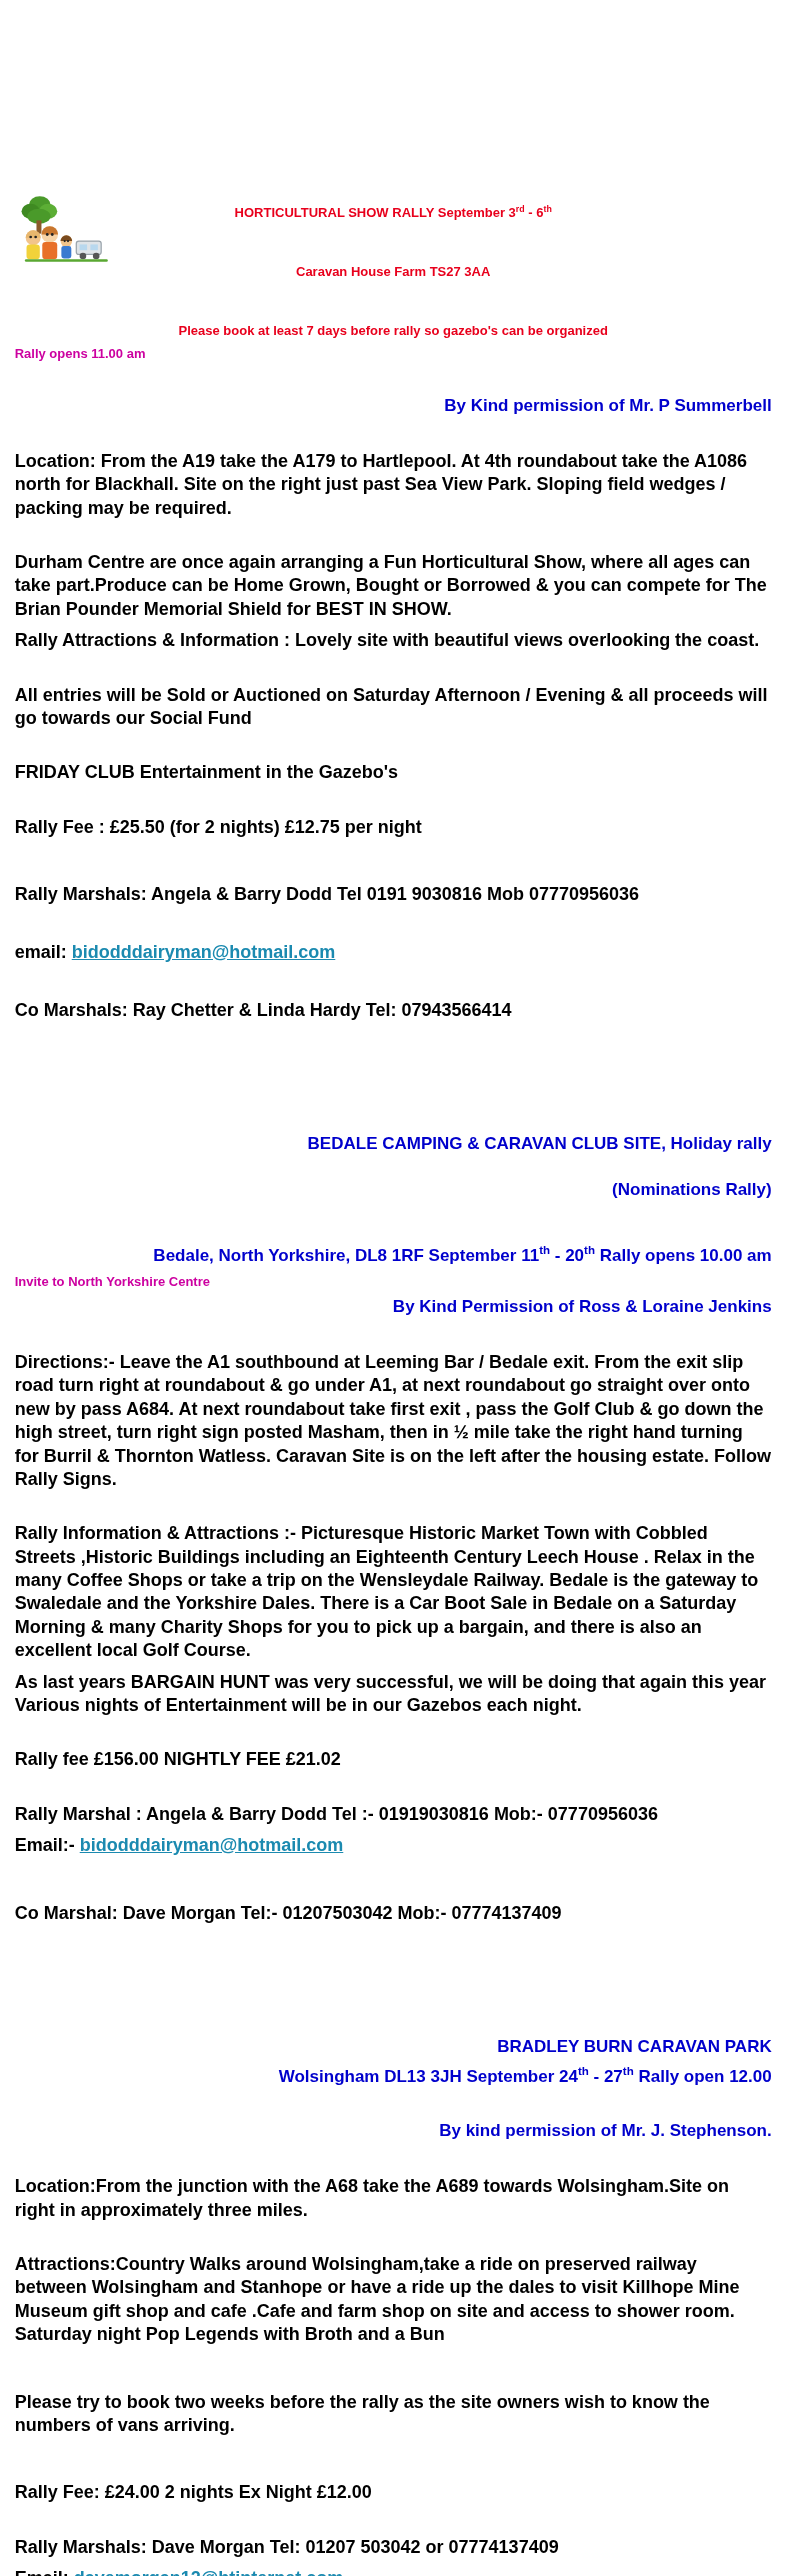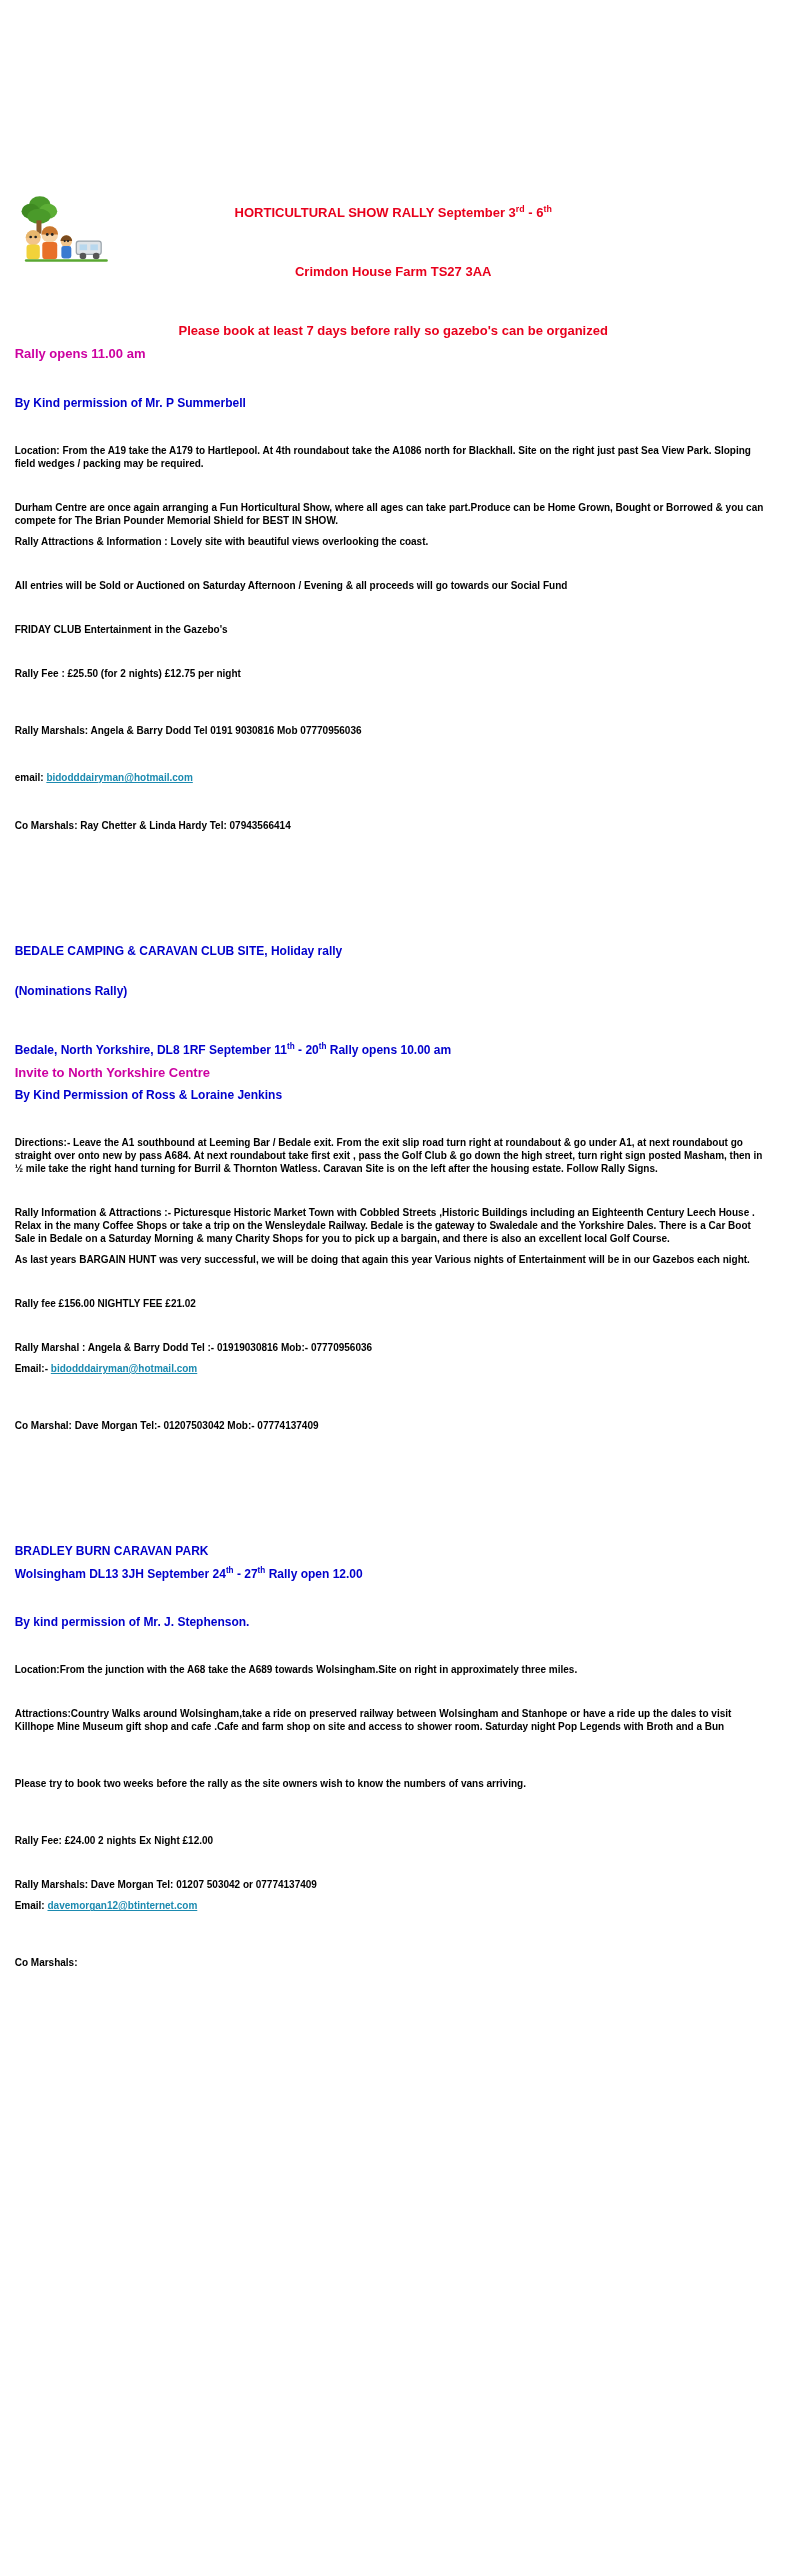--- a/index.html
+++ b/index.html
@@ -35,43 +35,43 @@
     width: 100px;
     height: 73px;
   }
   .logo svg { display: block; }
 
   p {
     margin: 8px;
     padding: 0;
   }
   .blk {
-    font-size: 10px;
+    font-size: 18px;
     font-weight: bold;
     line-height: 1.30;
     color: #000000;
   }
   .gap {
     height: 15px;
   }
   .linkteal { color: #1b8ab0; text-decoration: underline; }
 
   sup { font-size: 0.68em; vertical-align: super; }
 
   .title-red {
     color: #e8001c;
     font-weight: bold;
     font-size: 13px;
     text-align: center;
   }
   .title-blue {
     color: #0000cc;
     font-weight: bold;
-    font-size: 12px;
-    text-align: left;
+    font-size: 17px;
+    text-align: right;
   }
   .title-magenta {
     color: #cc00a0;
     font-weight: bold;
     font-size: 13px;
     text-align: left;
   }
   .spacer12 { height: 10px; }
   .spacer22 { height: 18.3px; }
   .spacer34 { height: 28px; }
@@ -121,21 +121,21 @@
   </div>
 
   <div class="content">
 
     <p class="title-red">
       <span>HORTICULTURAL SHOW RALLY September 3</span><sup>rd</sup><span> - 6</span><sup>th</sup>
     </p>
 
     <div class="spacer34"></div>
 
-    <p class="title-red">Crimdon House Farm TS27 3AA</p>
+    <p class="title-red">Caravan House Farm TS27 3AA</p>
 
     <div class="spacer34"></div>
 
     <p class="title-red">Please book at least 7 days before rally so gazebo's can be organized</p>
     <p class="title-magenta">Rally opens 11.00 am</p>
 
     <div class="spacer22"></div>
 
     <p class="title-blue">By Kind permission of Mr. P Summerbell</p>
 

